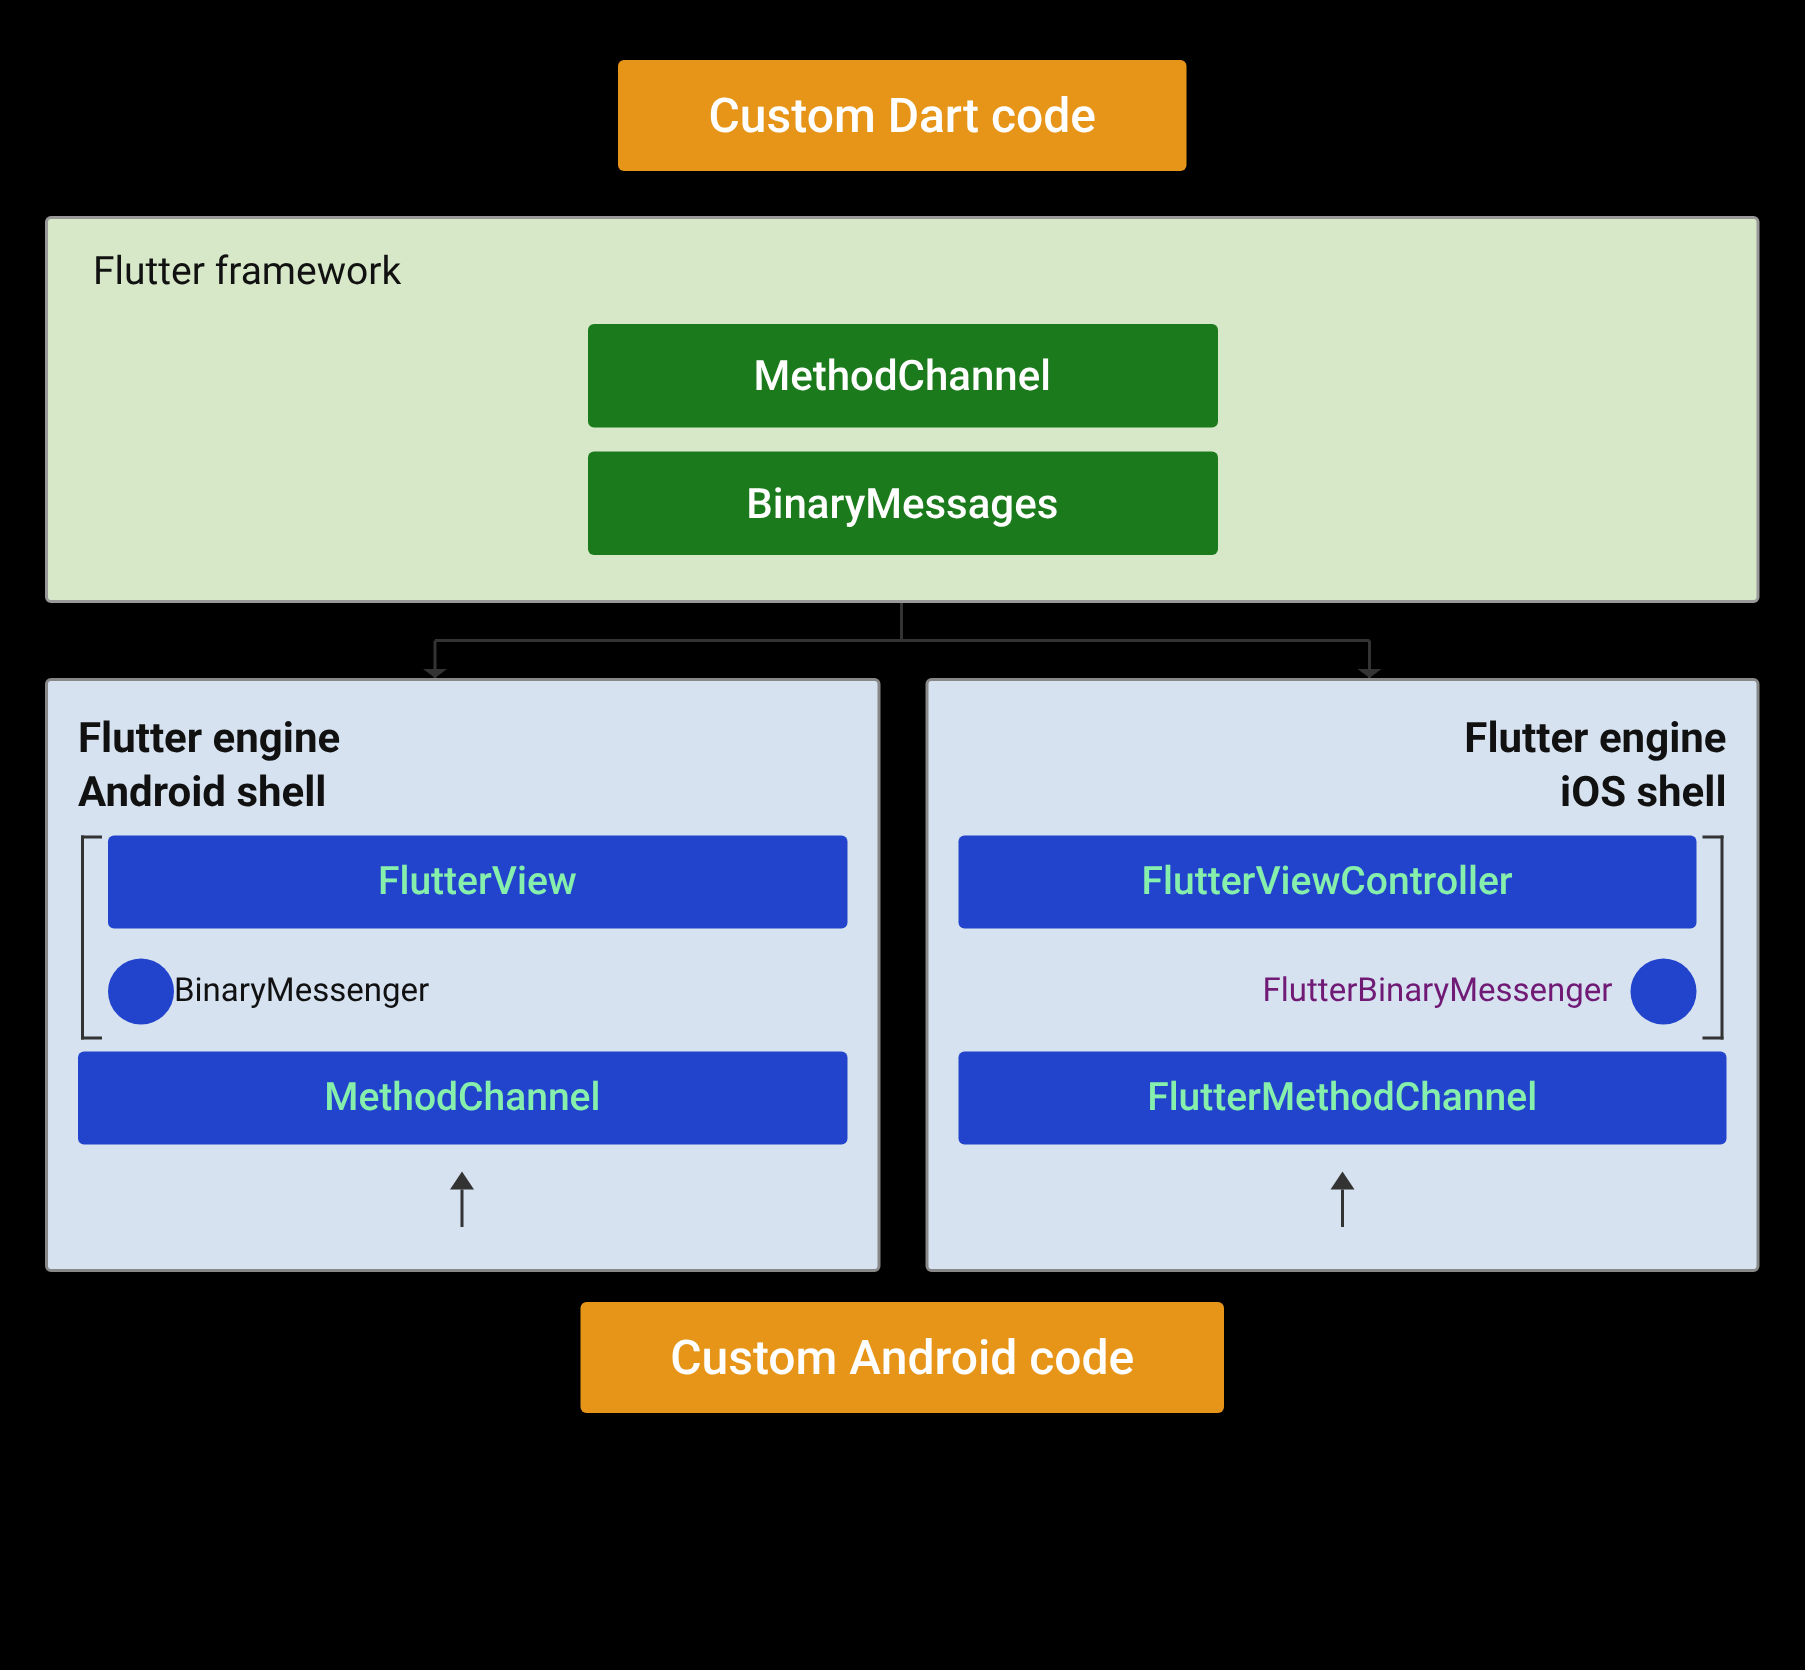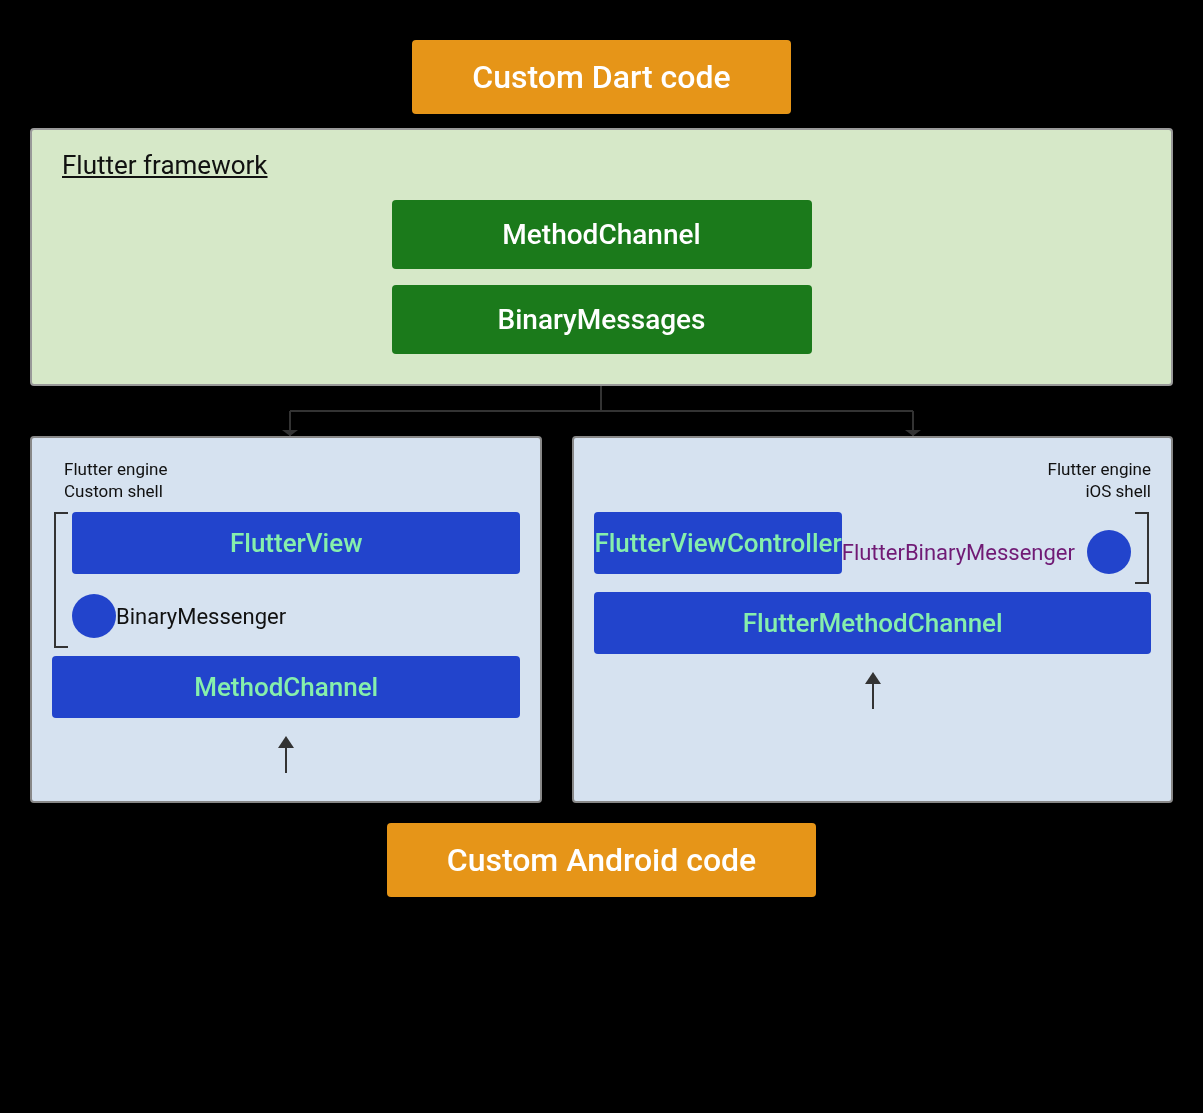--- a/index.html
+++ b/index.html
@@ -13,21 +13,21 @@
       align-items: center;
       padding: 20px 30px;
       gap: 0;
     }
 
     
     .top-section {
       width: 100%;
       display: flex;
       justify-content: center;
-      padding: 20px 0 14px 0;
+      padding: 20px 0 30px 0;
     }
 
     .orange-box {
       background: #E69518;
       color: white;
       font-size: 32px;
       font-weight: 500;
       padding: 18px 60px;
       border-radius: 4px;
       text-align: center;
@@ -43,21 +43,20 @@
       display: flex;
       flex-direction: column;
       align-items: flex-start;
     }
 
     .section-label {
       font-size: 26px;
       font-weight: 400;
       color: #111;
       margin-bottom: 20px;
-      text-decoration: underline;
     }
 
     .framework-boxes {
       width: 100%;
       display: flex;
       flex-direction: column;
       align-items: center;
       gap: 16px;
     }
 
@@ -85,26 +84,25 @@
       background: #D6E2F0;
       border: 2px solid #888;
       border-radius: 4px;
       padding: 20px 20px 20px 20px;
       position: relative;
       display: flex;
       flex-direction: column;
     }
 
     .engine-label {
-      font-size: 17px;
-      font-weight: 400;
+      font-size: 28px;
+      font-weight: 700;
       color: #111;
       line-height: 1.3;
       margin-bottom: 10px;
-      margin-left: 12px;
     }
 
     .arrow-line {
       width: 2px;
       height: 30px;
       background: #333;
     }
 
     .arrow-head-up {
       width: 0;
@@ -217,21 +215,21 @@
 
     <polygon points="875,44 891,44 883,50" fill="#333"></polygon>
   </svg>
 </div>
 
 <div class="engines-section">
 
   <div class="engine-panel">
     <span class="engine-label">
       <span>Flutter engine</span><br>
-      <span>Custom shell</span>
+      <span>Android shell</span>
     </span>
 
     <div style="display:flex; align-items:stretch; gap:0;">
 
       <div style="width:20px; position:relative; flex-shrink:0;">
         <div style="position:absolute; left:2px; top:0; bottom:0; width:2px; background:#333;"></div>
         <div style="position:absolute; left:2px; top:0; width:14px; height:2px; background:#333;"></div>
         <div style="position:absolute; left:2px; bottom:0; width:14px; height:2px; background:#333;"></div>
       </div>
 
@@ -258,21 +256,21 @@
   <div class="engine-panel">
     <div style="display:flex; justify-content:flex-end;">
       <span class="engine-label" style="text-align:right;">
         <span>Flutter engine</span><br>
         <span>iOS shell</span>
       </span>
     </div>
 
     <div style="display:flex; align-items:stretch; gap:0;">
 
-      <div style="flex:1; display:flex; flex-direction:row; gap:0;align-items:flex-end;">
+      <div style="flex:1; display:flex; flex-direction:column; gap:0;align-items:flex-end;">
         <div class="blue-box">FlutterViewController</div>
         <div class="messenger-row-right">
           <span>FlutterBinaryMessenger</span>
           <div class="blue-circle"></div>
         </div>
       </div>
 
       <div style="width:20px; position:relative; flex-shrink:0;">
         <div style="position:absolute; right:2px; top:0; bottom:0; width:2px; background:#333;"></div>
         <div style="position:absolute; right:2px; top:0; width:14px; height:2px; background:#333;"></div>

